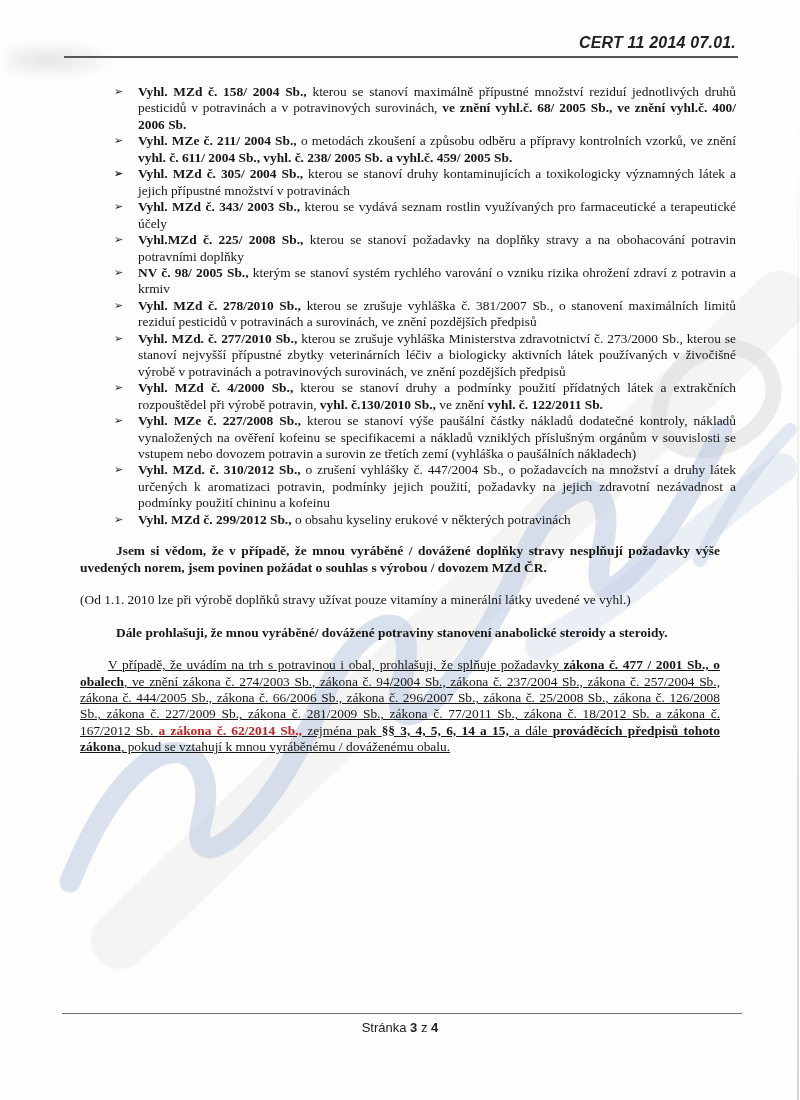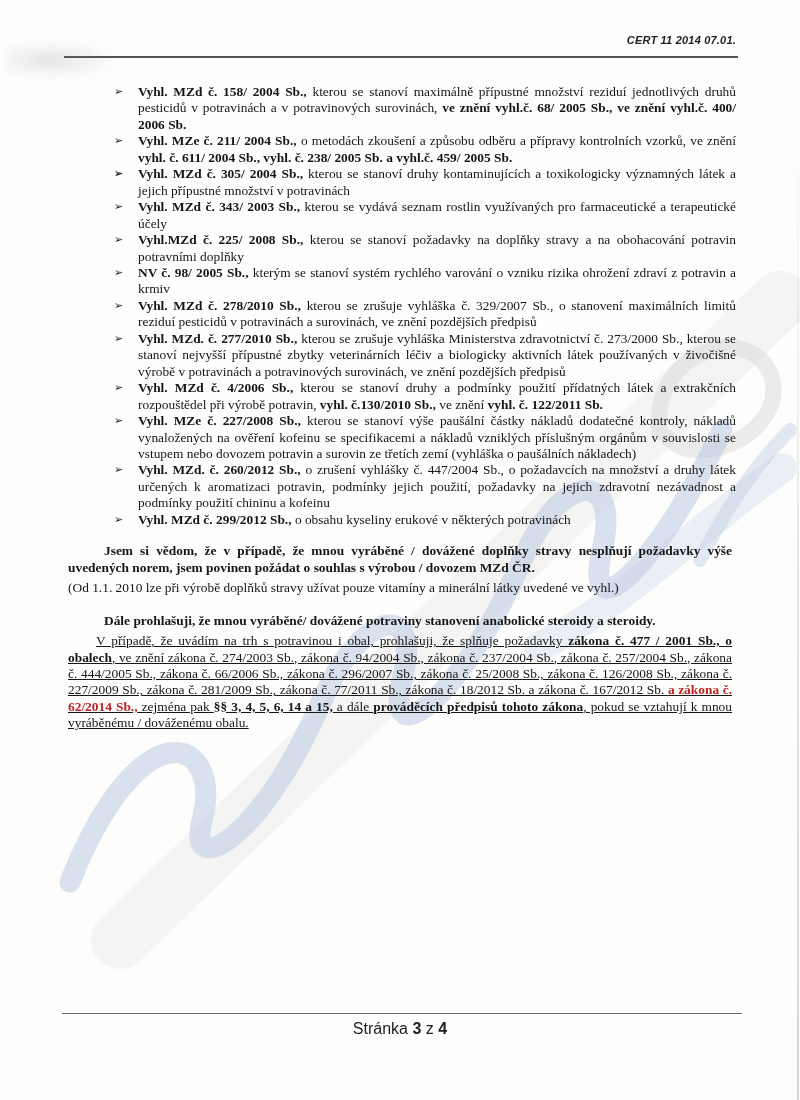--- a/index.html
+++ b/index.html
@@ -6,56 +6,56 @@
   .page{
     position:relative;width:800px;height:1100px;margin:0 auto;
     background:#fdfdfc;overflow:hidden;
     font-family:"Liberation Serif", serif;
     color:#161616;
   }
   
   .header-title{
     position:absolute;top:34px;right:64px;
     font-family:"Liberation Sans", sans-serif;
-    font-style:italic;font-weight:700;font-size:11px;color:#222;
+    font-style:italic;font-weight:700;font-size:16px;color:#222;
     letter-spacing:.2px;
   }
   .header-rule{
     position:absolute;top:56px;left:64px;right:62px;
     border-top:2px solid rgba(55,55,55,.85);
   }
   
   .content{
     position:absolute;top:84px;left:64px;width:672px;
     font-size:13.4px;line-height:16.45px;text-align:justify;
   }
   ul.reglist{list-style:none;margin:0;padding:0;}
   ul.reglist li{position:relative;padding-left:74px;margin:0;}
   ul.reglist .bullet{
     position:absolute;left:50px;top:0;
     font-family:"DejaVu Sans", sans-serif;
     font-size:11px;color:#1a1a1a;
   }
-  .para{margin:4px;}
+  .para{margin:16px;}
   .gap-lg{margin-top:15px;}
   .gap-md{margin-top:16px;}
   .ind36{text-indent:36px;}
   .ind28{text-indent:28px;text-decoration:underline;}
   .b{font-weight:bold;}
   .red{color:var(--accent-red,#c32222);font-weight:bold;}
   
   .footer-rule{
     position:absolute;top:1013px;left:62px;right:58px;
     border-top:1.5px solid #6e6e6e;
   }
   .page-number{
     position:absolute;top:1020px;left:0;width:100%;
     text-align:center;
     font-family:"Liberation Sans", sans-serif;
-    font-size:16px;color:#1d1d1d;
+    font-size:13px;color:#1d1d1d;
   }
   .page-number .b{font-weight:700;}
   
   .watermark{
     position:absolute;inset:0;pointer-events:none;z-index:2;
     mix-blend-mode:multiply;
   }
   .content,.header-title,.page-number{z-index:3;}
   .content{position:absolute;}
   .smudge-tl{
@@ -91,25 +91,25 @@
   <div class="content">
 
     <ul class="reglist">
       <li><span class="bullet">➢</span><span><span class="b">Vyhl. MZd č. 158/ 2004 Sb., </span><span>kterou se stanoví maximálně přípustné množství reziduí jednotlivých druhů pesticidů v potravinách a v potravinových surovinách, </span><span class="b">ve znění vyhl.č. 68/ 2005 Sb., ve znění vyhl.č. 400/ 2006 Sb.</span></span></li>
       <li><span class="bullet">➢</span><span><span class="b">Vyhl. MZe č. 211/ 2004 Sb., </span><span>o metodách zkoušení a způsobu odběru a přípravy kontrolních vzorků, ve znění </span><span class="b">vyhl. č. 611/ 2004 Sb., vyhl. č. 238/ 2005 Sb. a vyhl.č. 459/ 2005 Sb.</span></span></li>
       <li><span class="bullet">➢</span></li>
       <li><span class="bullet">➢</span><span><span class="b">Vyhl. MZd č. 305/ 2004 Sb., </span><span>kterou se stanoví druhy kontaminujících a toxikologicky významných látek a jejich přípustné množství v potravinách</span></span></li>
       <li><span class="bullet">➢</span><span><span class="b">Vyhl. MZd č. 343/ 2003 Sb., </span><span>kterou se vydává seznam rostlin využívaných pro farmaceutické a terapeutické účely</span></span></li>
       <li><span class="bullet">➢</span><span><span class="b">Vyhl.MZd č. 225/ 2008 Sb., </span><span>kterou se stanoví požadavky na doplňky stravy a na obohacování potravin potravními doplňky</span></span></li>
       <li><span class="bullet">➢</span><span><span class="b">NV č. 98/ 2005 Sb., </span><span>kterým se stanoví systém rychlého varování o vzniku rizika ohrožení zdraví z potravin a krmiv</span></span></li>
-      <li><span class="bullet">➢</span><span><span class="b">Vyhl. MZd č. 278/2010 Sb., </span><span>kterou se zrušuje vyhláška č. 329/2007 Sb., o stanovení maximálních limitů reziduí pesticidů v potravinách a surovinách, ve znění pozdějších předpisů</span></span></li>
+      <li><span class="bullet">➢</span><span><span class="b">Vyhl. MZd č. 278/2010 Sb., </span><span>kterou se zrušuje vyhláška č. 381/2007 Sb., o stanovení maximálních limitů reziduí pesticidů v potravinách a surovinách, ve znění pozdějších předpisů</span></span></li>
       <li><span class="bullet">➢</span><span><span class="b">Vyhl. MZd. č. 277/2010 Sb., </span><span>kterou se zrušuje vyhláška Ministerstva zdravotnictví č. 273/2000 Sb., kterou se stanoví nejvyšší přípustné zbytky veterinárních léčiv a biologicky aktivních látek používaných v živočišné výrobě v potravinách a potravinových surovinách, ve znění pozdějších předpisů</span></span></li>
-      <li><span class="bullet">➢</span><span><span class="b">Vyhl. MZd č. 4/2006 Sb., </span><span>kterou se stanoví druhy a podmínky použití přídatných látek a extrakčních rozpouštědel při výrobě potravin, </span><span class="b">vyhl. č.130/2010 Sb.,</span><span> ve znění </span><span class="b">vyhl. č. 122/2011 Sb.</span></span></li>
+      <li><span class="bullet">➢</span><span><span class="b">Vyhl. MZd č. 4/2000 Sb., </span><span>kterou se stanoví druhy a podmínky použití přídatných látek a extrakčních rozpouštědel při výrobě potravin, </span><span class="b">vyhl. č.130/2010 Sb.,</span><span> ve znění </span><span class="b">vyhl. č. 122/2011 Sb.</span></span></li>
       <li><span class="bullet">➢</span><span><span class="b">Vyhl. MZe č. 227/2008 Sb., </span><span>kterou se stanoví výše paušální částky nákladů dodatečné kontroly, nákladů vynaložených na ověření kofeinu se specifikacemi a nákladů vzniklých příslušným orgánům v souvislosti se vstupem nebo dovozem potravin a surovin ze třetích zemí (vyhláška o paušálních nákladech)</span></span></li>
-      <li><span class="bullet">➢</span><span><span class="b">Vyhl. MZd. č. 260/2012 Sb., </span><span>o zrušení vyhlášky č. 447/2004 Sb., o požadavcích na množství a druhy látek určených k aromatizaci potravin, podmínky jejich použití, požadavky na jejich zdravotní nezávadnost a podmínky použití chininu a kofeinu</span></span></li>
+      <li><span class="bullet">➢</span><span><span class="b">Vyhl. MZd. č. 310/2012 Sb., </span><span>o zrušení vyhlášky č. 447/2004 Sb., o požadavcích na množství a druhy látek určených k aromatizaci potravin, podmínky jejich použití, požadavky na jejich zdravotní nezávadnost a podmínky použití chininu a kofeinu</span></span></li>
       <li><span class="bullet">➢</span><span><span class="b">Vyhl. MZd č. 299/2012 Sb., </span><span>o obsahu kyseliny erukové v některých potravinách</span></span></li>
     </ul>
 
     <p class="para gap-lg ind36"><span class="b">Jsem si vědom, že v případě, že mnou vyráběné / dovážené doplňky stravy nesplňují požadavky výše uvedených norem, jsem povinen požádat o souhlas s výrobou / dovozem MZd ČR.</span></p>
     <p class="para"><span>(Od 1.1. 2010 lze při výrobě doplňků stravy užívat pouze vitamíny a minerální látky uvedené ve vyhl.)</span></p>
     <p class="para gap-md ind36"><span class="b">Dále prohlašuji, že mnou vyráběné/ dovážené potraviny stanovení anabolické steroidy a steroidy.</span></p>
     <p class="para ind28"><span>V případě, že uvádím na trh s potravinou i obal, prohlašuji, že splňuje požadavky </span><span class="b">zákona č. 477 / 2001 Sb., o obalech</span><span>, ve znění zákona č. 274/2003 Sb., zákona č. 94/2004 Sb., zákona č. 237/2004 Sb., zákona č. 257/2004 Sb., zákona č. 444/2005 Sb., zákona č. 66/2006 Sb., zákona č. 296/2007 Sb., zákona č. 25/2008 Sb., zákona č. 126/2008 Sb., zákona č. 227/2009 Sb., zákona č. 281/2009 Sb., zákona č. 77/2011 Sb., zákona č. 18/2012 Sb. a zákona č. 167/2012 Sb. </span><span class="b red">a zákona č. 62/2014 Sb.,</span><span> zejména pak </span><span class="b">§§ 3, 4, 5, 6, 14 a 15,</span><span> a dále </span><span class="b">prováděcích předpisů tohoto zákona</span><span>, pokud se vztahují k mnou vyráběnému / dováženému obalu.</span></p>
 
   </div>
 

